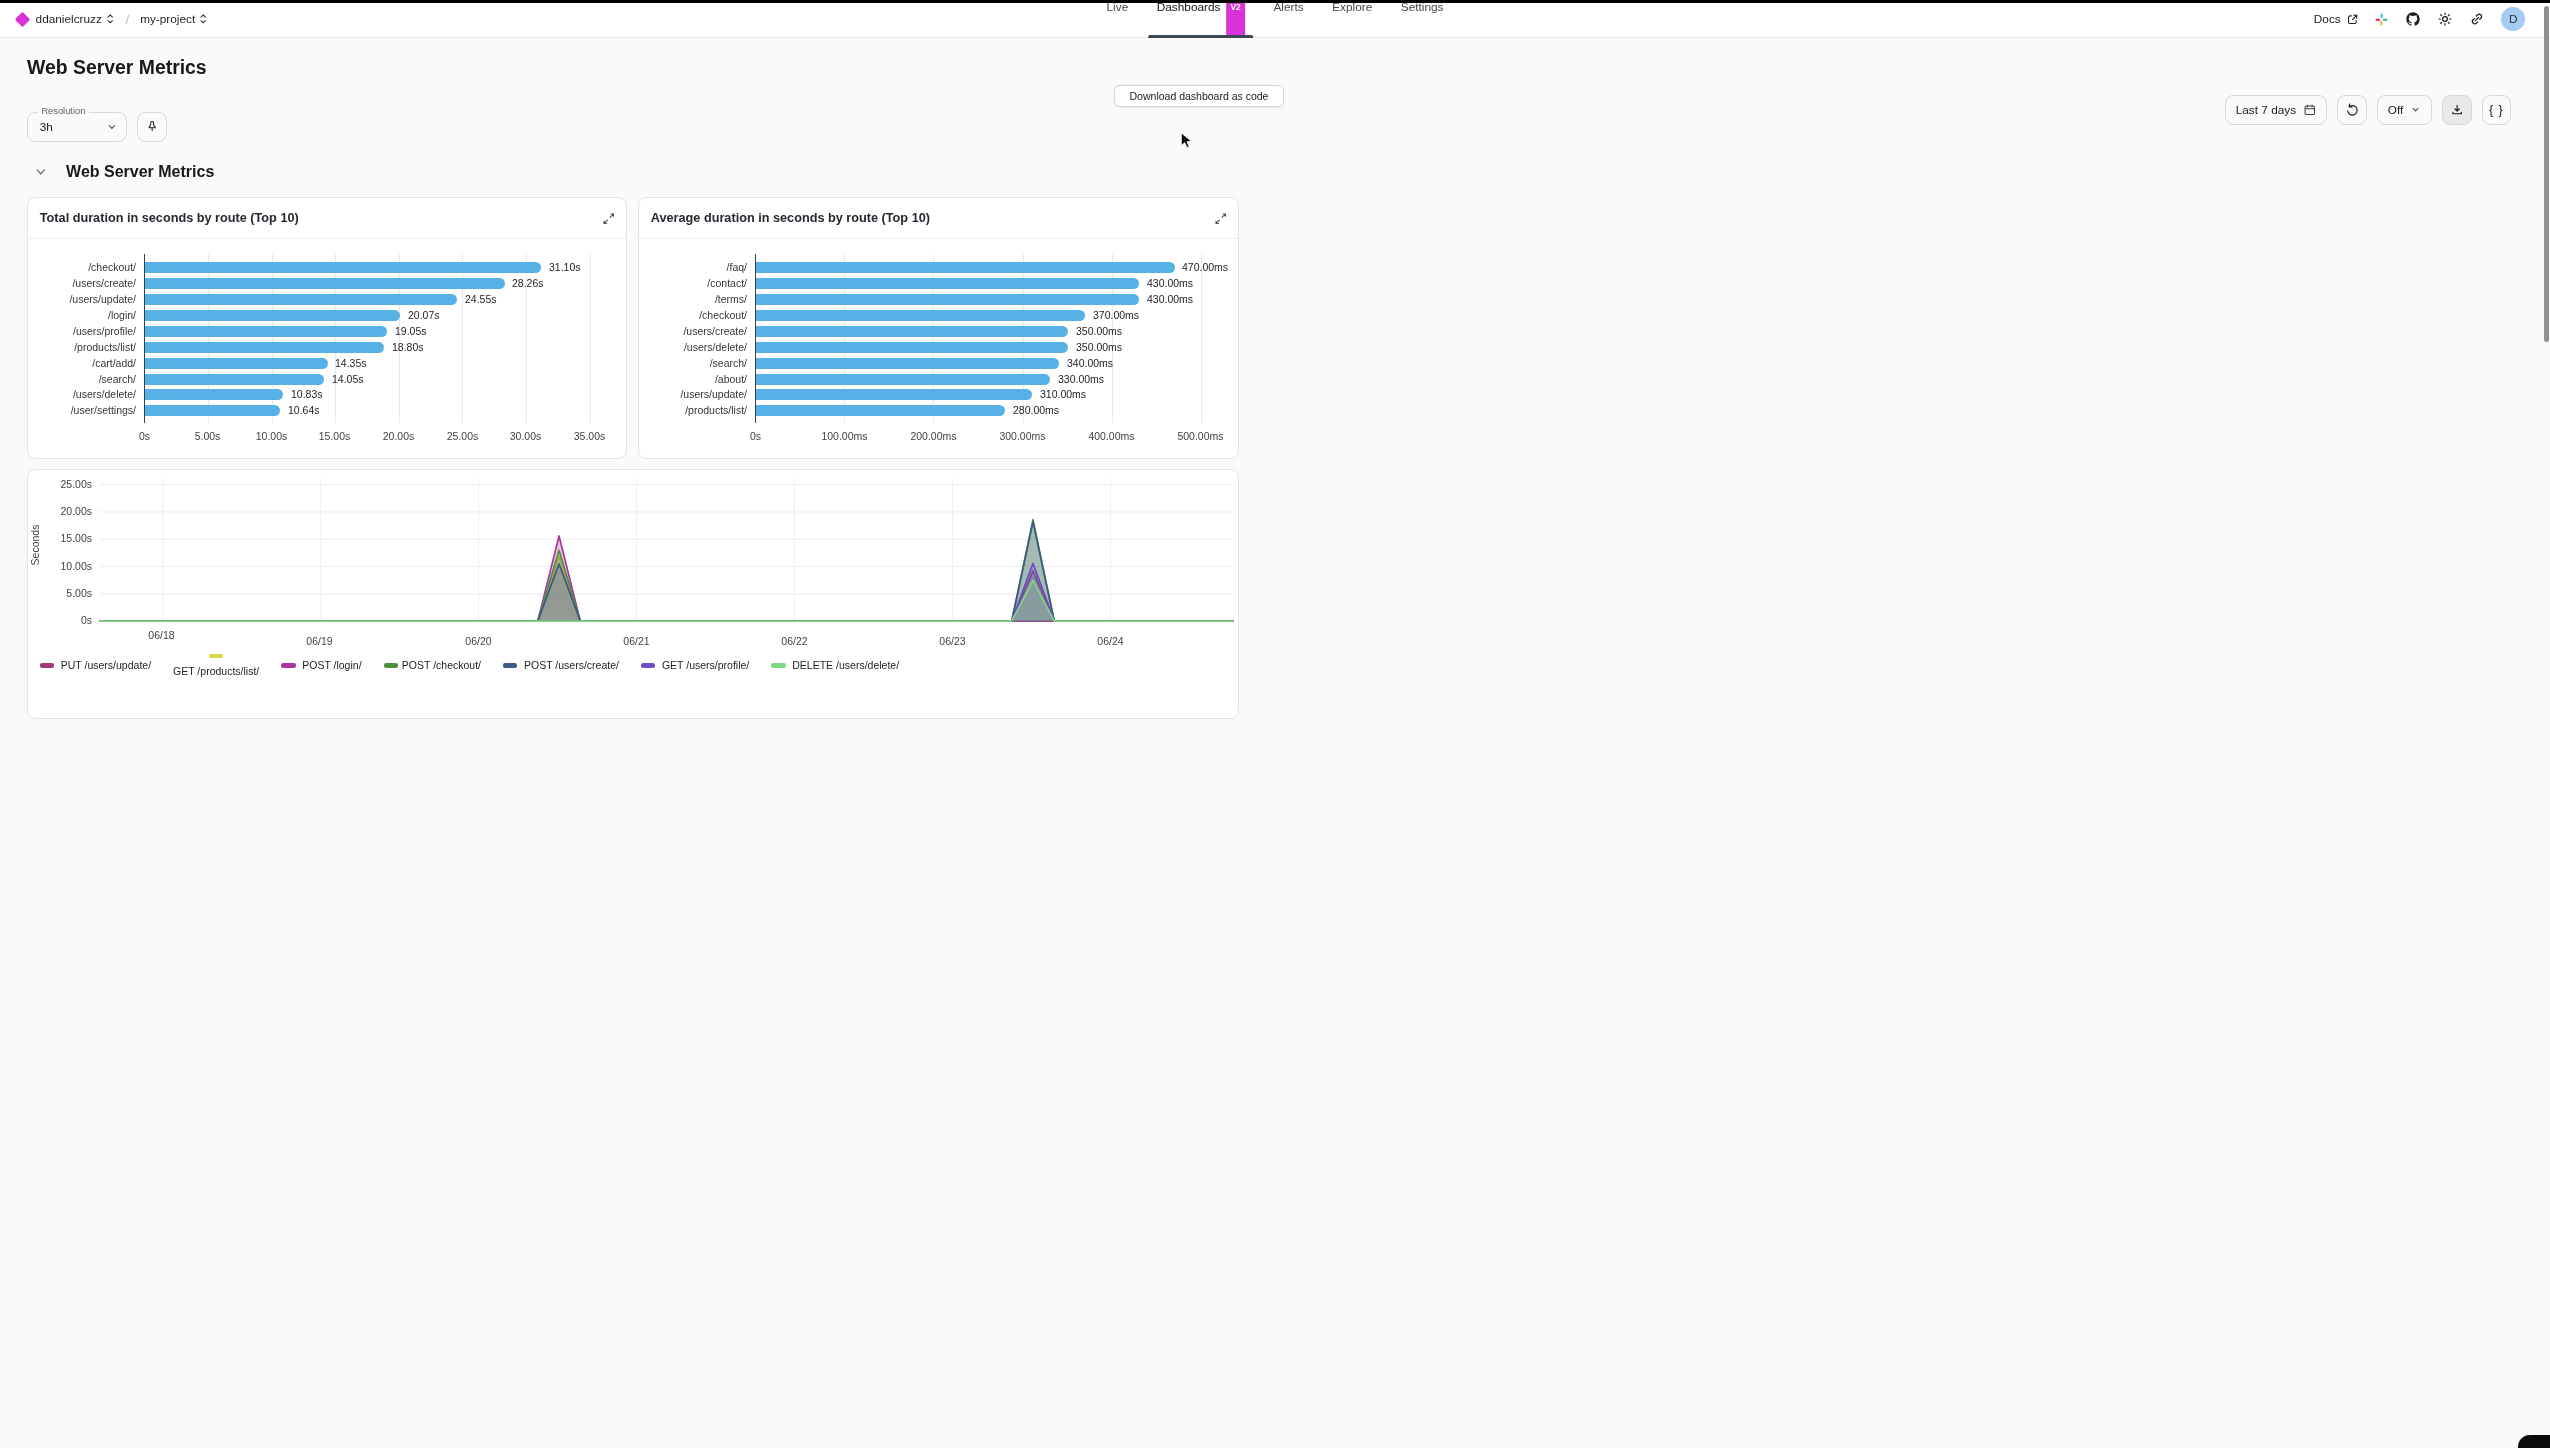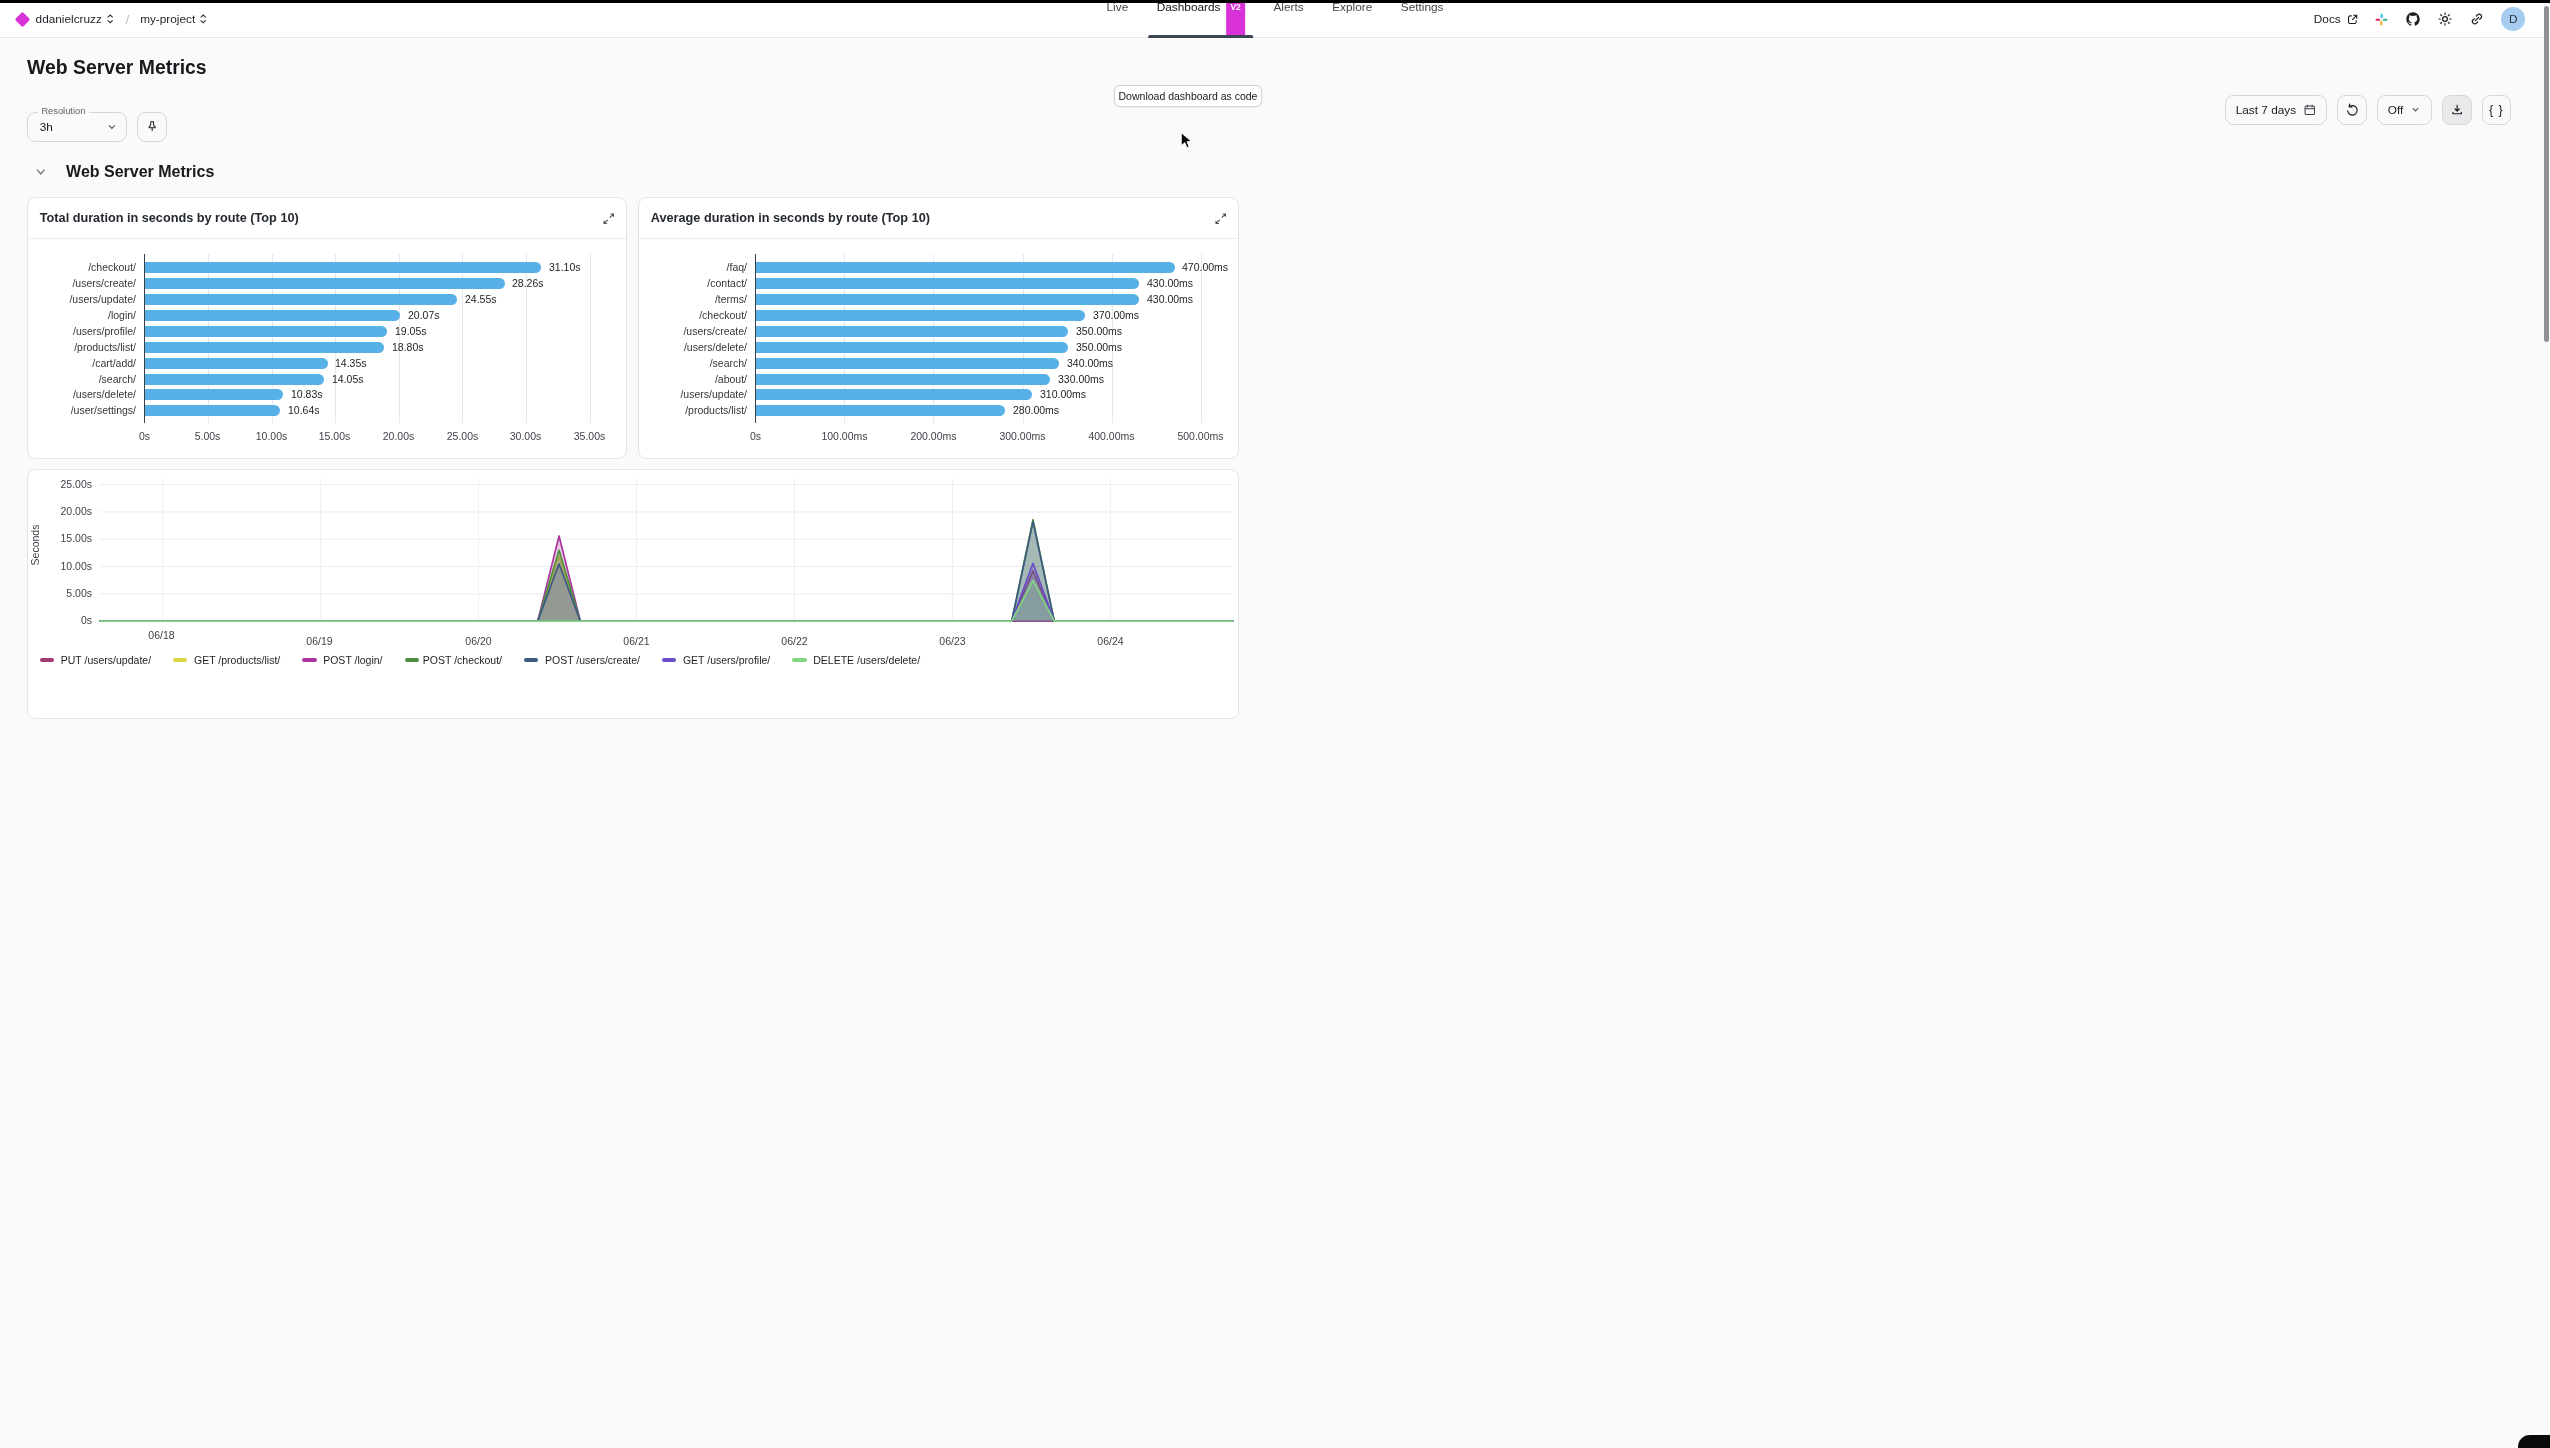--- a/index.html
+++ b/index.html
@@ -32,21 +32,21 @@
   .res-label { position:absolute; left:10px; top:-6.7px; background:#fafafa; padding:0 3.4px; font-size:9.3px; color:#5a5f66; }
   .res-value { position:absolute; left:11.8px; top:6.7px; font-size:11.8px; color:#17191c; }
   .res-chevron { position:absolute; right:8.4px; top:8.4px; }
   .sq-btn { position:absolute; width:29.5px; height:29.5px; border:0.8px solid #d6d6db; border-radius:8.4px;
             display:flex; align-items:center; justify-content:center; cursor:pointer; background:#fafafa; }
   .toolbar-right { position:absolute; right:39px; top:95px; display:flex; gap:10px; align-items:center; }
   .btn { height:29.5px; border:0.8px solid #d6d6db; border-radius:8.4px; background:#fafafa; display:flex;
          align-items:center; gap:6.7px; padding:0 10px; font-size:11.8px; color:#17191c; cursor:pointer; }
   .btn.icon-only { width:29.5px; padding:0; justify-content:center; }
   .btn.hovered { background:#e9e9ec; }
-  .tooltip { position:absolute; left:1114px; top:85px; width:148px; height:22px; background:#fff;
+  .tooltip { position:absolute; left:1114px; top:85px; width:170px; height:22px; background:#fff;
              border:0.8px solid #d4d4d8; border-radius:5.9px; box-shadow:0 0.8px 2.5px rgba(0,0,0,.06);
              font-size:10.5px; color:#17191c; display:flex; align-items:center; justify-content:center; z-index:45; }
   
   .section-head { position:absolute; left:34px; top:163px; display:flex; align-items:center; gap:18.6px; cursor:pointer; }
   .section-title { font-size:16px; font-weight:600; color:#17191c; }
   
   .panel { position:absolute; background:#fff; border:0.8px solid #e3e3e8; border-radius:8.4px; }
   .panel-head { position:relative; height:41px; display:flex; align-items:center; padding:0 11.8px; }
   .panel-head.divided { border-bottom:0.8px solid #ebebf0; }
   .panel-title { font-size:12.7px; font-weight:600; color:#24292f; }
@@ -354,21 +354,21 @@
       <div style="position: absolute; left: 417px; top: 165px; width: 67px; text-align: center; font-size: 10.5px; color: rgb(63, 67, 73);">06/20</div>
       <div style="position: absolute; left: 575px; top: 165px; width: 67px; text-align: center; font-size: 10.5px; color: rgb(63, 67, 73);">06/21</div>
       <div style="position: absolute; left: 733px; top: 165px; width: 67px; text-align: center; font-size: 10.5px; color: rgb(63, 67, 73);">06/22</div>
       <div style="position: absolute; left: 891px; top: 165px; width: 67px; text-align: center; font-size: 10.5px; color: rgb(63, 67, 73);">06/23</div>
       <div style="position: absolute; left: 1049px; top: 165px; width: 67px; text-align: center; font-size: 10.5px; color: rgb(63, 67, 73);">06/24</div>
       <div style="position: absolute; left: 11.8px; top: 184px; display: flex; gap: 22px; align-items: center;">
         <div style="display: flex; align-items: center; gap: 6.7px;">
           <div style="width: 14.3px; height: 4.2px; border-radius: 2.1px; background: rgb(162, 58, 116);"></div>
           <div style="font-size: 10.5px; color: rgb(27, 31, 35); white-space: nowrap;">PUT /users/update/</div>
         </div>
-        <div style="display: flex; align-items: center; gap: 6.7px;">
+        <div style="display: flex; align-items: center; gap: 6.7px; flex-direction: column;">
           <div style="width: 14.3px; height: 4.2px; border-radius: 2.1px; background: rgb(217, 214, 66);"></div>
           <div style="font-size: 10.5px; color: rgb(27, 31, 35); white-space: nowrap;">GET /products/list/</div>
         </div>
         <div style="display: flex; align-items: center; gap: 6.7px;">
           <div style="width: 14.3px; height: 4.2px; border-radius: 2.1px; background: rgb(170, 53, 160);"></div>
           <div style="font-size: 10.5px; color: rgb(27, 31, 35); white-space: nowrap;">POST /login/</div>
         </div>
         <div style="display: flex; align-items: center; gap: 4px;">
           <div style="width: 14.3px; height: 4.2px; border-radius: 2.1px; background: rgb(78, 143, 61);"></div>
           <div style="font-size: 10.5px; color: rgb(27, 31, 35); white-space: nowrap;">POST /checkout/</div>

